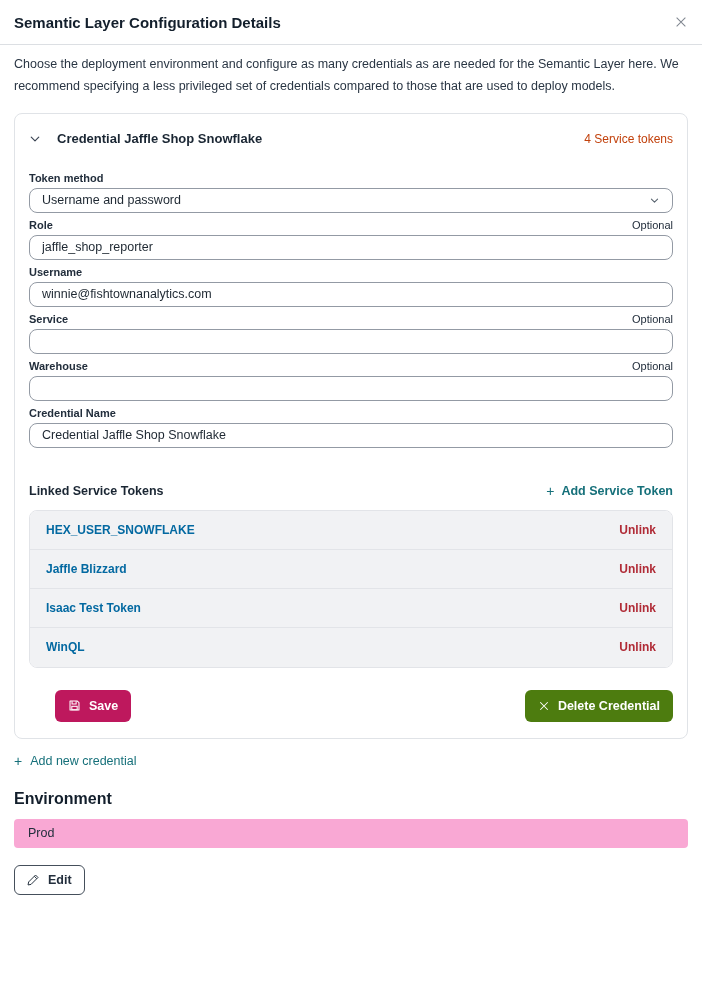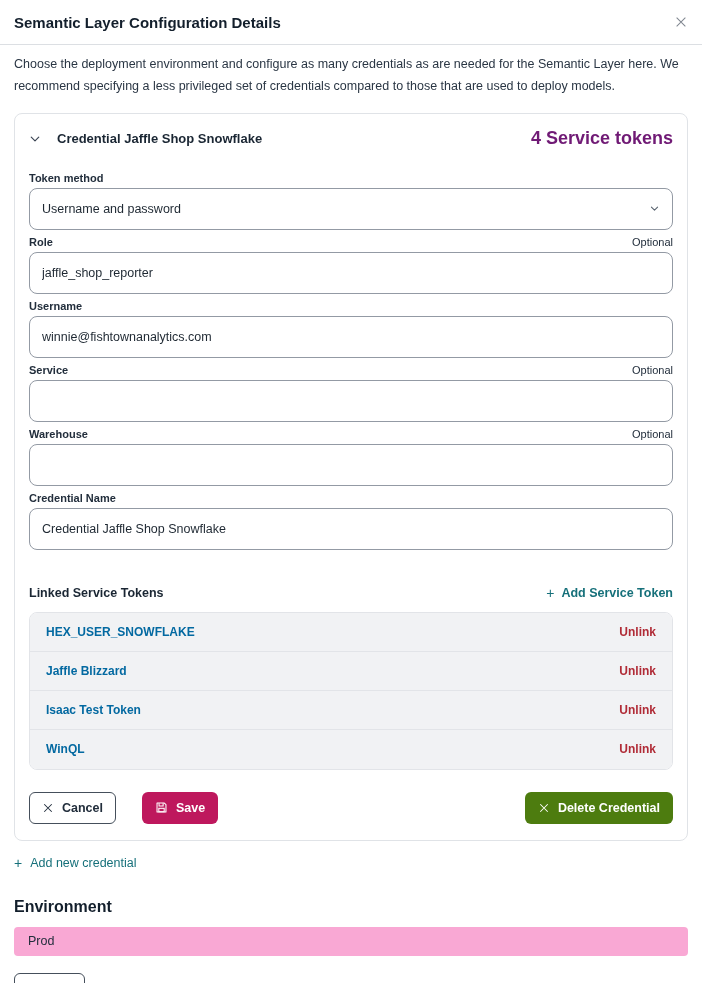--- a/index.html
+++ b/index.html
@@ -30,29 +30,29 @@
   
   .card {
     margin-top: 15px;
     border: 1px solid #e0e3e7;
     border-radius: 8px;
     padding: 12px 14px 16px;
   }
   .card-header { display: flex; align-items: center; height: 26px; }
   .chev-toggle { color: #3c4654; display: flex; align-items: center; cursor: pointer; }
   .card-title { font-size: 13px; font-weight: 700; margin-left: 16px; color: #1a2633; }
-  .tokens-count { margin-left: auto; font-size: 18px; font-weight: 700; color: #701a75; }
+  .tokens-count { margin-left: auto; font-size: 12px; font-weight: 400; color: #c2410c; }
 
   .form { margin-top: 20px; }
   .field { margin-bottom: 6px; }
   .field-label-row { display: flex; justify-content: space-between; align-items: baseline; margin-bottom: 3px; height: 13px; }
   .field-label { font-size: 11px; font-weight: 700; color: #222e3c; }
   .optional-label { font-size: 11px; font-weight: 400; color: #222e3c; }
   .text-input, .select-input {
-    width: 100%; height: 42px;
+    width: 100%; height: 25px;
     border: 1px solid #939aa4; border-radius: 8px;
     padding: 0 12px; font-size: 12.5px; color: #1e2832;
     background: #ffffff; font-family: "Liberation Sans", sans-serif;
     outline: none;
   }
   .select-input { display: flex; align-items: center; justify-content: space-between; cursor: pointer; }
   .select-chev { color: #55606c; display: flex; align-items: center; }
 
   
   .linked-header { display: flex; justify-content: space-between; align-items: center; margin-top: 36px; }
@@ -82,21 +82,21 @@
     font-family: "Liberation Sans", sans-serif;
   }
   .btn-cancel { background: #fff; border: 1px solid #454f5b; color: #222e3c; }
   .btn-save { background: #be185d; color: #ffffff; margin-left: 26px; }
   .btn-delete { margin-left: auto; background: #4d7c0f; color: #ffffff; }
   .btn .icon { display: flex; align-items: center; }
 
   .add-credential-link { display: flex; align-items: center; gap: 8px; margin-top: 15px; color: #16707a; font-size: 12.5px; cursor: pointer; width: fit-content; }
 
   
-  .env-heading { margin-top: 28px; font-size: 16px; font-weight: 700; color: #131f2c; }
+  .env-heading { margin-top: 22px; font-size: 16px; font-weight: 700; color: #131f2c; }
   .env-desc { margin-top: 9px; font-size: 12.5px; color: #2a3644; }
   .env-value { margin-top: 11px; height: 29px; background: #f9a8d4; border-radius: 4px; display: flex; align-items: center; padding: 0 14px; font-size: 12.5px; color: #222e3c; }
   .btn-edit { margin-top: 17px; background: #fff; border: 1px solid #454f5b; color: #222e3c; height: 30px; }
 </style>
 </head>
 <body>
 
 <div class="dialog-header">
   <div class="dialog-title">Semantic Layer Configuration Details</div>
   <div class="close-btn">
@@ -201,28 +201,20 @@
         <span class="token-name">Isaac Test Token</span>
         <span class="unlink-btn">Unlink</span>
       </div>
       <div class="token-row">
         <span class="token-name">WinQL</span>
         <span class="unlink-btn">Unlink</span>
       </div>
     </div>
 
     <div class="card-actions">
-      <button class="btn btn-cancel">
-        <span class="icon">
-          <svg width="12" height="12" viewBox="0 0 16 16">
-              <path d="M3 3l10 10M13 3L3 13" stroke="currentColor" stroke-width="1.4" fill="none"></path>
-            </svg>
-        </span>
-        <span>Cancel</span>
-      </button>
       <button class="btn btn-save">
         <span class="icon">
           <svg width="13" height="13" viewBox="0 0 16 16">
               <path d="M2.5 2.5h9l2 2v9h-11z" stroke="currentColor" stroke-width="1.3" fill="none" stroke-linejoin="round"></path>
               <path d="M5 2.8v3.4h5V2.8" stroke="currentColor" stroke-width="1.3" fill="none"></path>
               <rect x="4.7" y="9" width="6.6" height="4.2" stroke="currentColor" stroke-width="1.3" fill="none"></rect>
             </svg>
         </span>
         <span>Save</span>
       </button>

